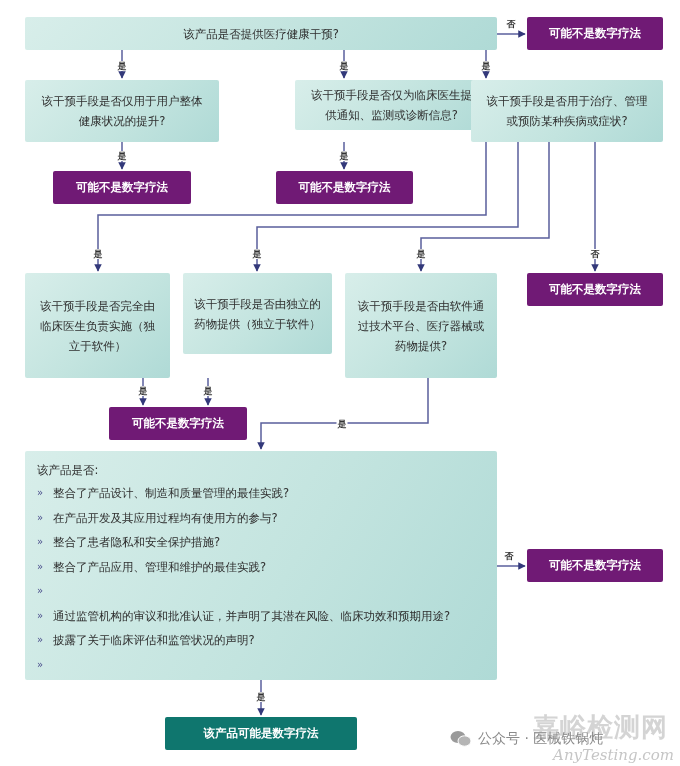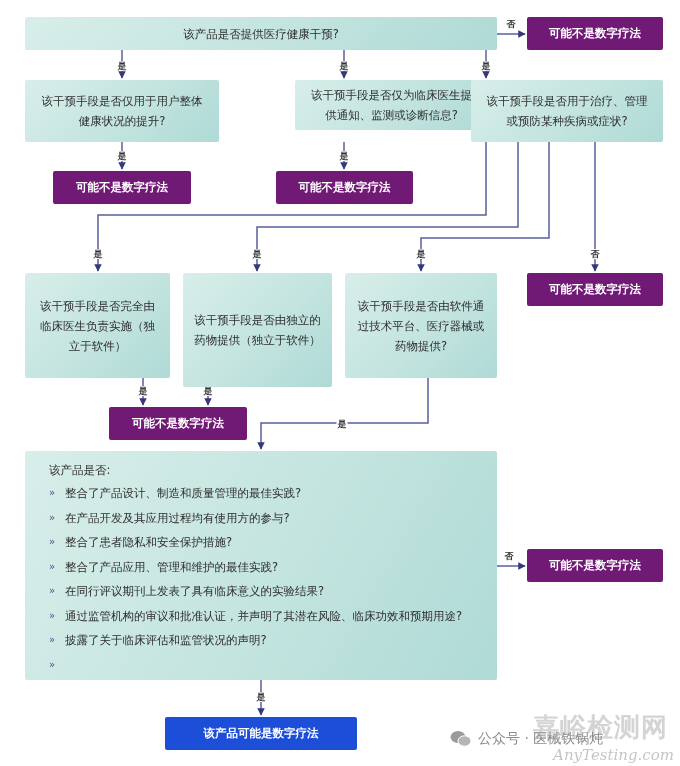--- a/index.html
+++ b/index.html
@@ -17,31 +17,31 @@
   .q {
     background: linear-gradient(135deg, #d8eeea 0%, #c3e4df 55%, #afdad6 100%);
     color: #2e2e2e; font-size: 11.5px; line-height: 20px;
     padding: 6px 14px;
   }
   .red {
     background: #701a75; color: #ffffff; font-weight: bold;
     font-size: 11.5px;
   }
   .navy {
-    background: #1d4ed8; color: #ffffff; font-weight: bold; font-size: 11.5px;
+    background: #0f766e; color: #ffffff; font-weight: bold; font-size: 11.5px;
   }
   svg.lines { position: absolute; left: 0; top: 0; }
   .lbl {
     position: absolute; font-size: 9px; font-weight: bold; color: #333;
     background: #fff; line-height: 10px; transform: translate(-50%, -50%);
     padding: 0 1px;
   }
   .big {
     align-items: flex-start; justify-content: flex-start; text-align: left;
-    flex-direction: column; padding: 10px 24px;
+    flex-direction: column; padding: 10px 12px;
     background: linear-gradient(120deg, #d8eeea 0%, #c3e4df 55%, #afdad6 100%);
     color: #2e2e2e; font-size: 11.5px;
   }
   .big .title { line-height: 18px; margin-bottom: 6px; }
   .big ul { list-style: none; margin: 0; padding: 0; }
   .big li { line-height: 16px; margin-bottom: 8.5px; display: flex; align-items: center; }
   .big li .bullet { color: #4b4f8c; font-size: 10px; margin-right: 6px; width: 10px; }
   .watermark {
     position: absolute; left: 450px; top: 710px; width: 230px; height: 56px;
   }
@@ -133,21 +133,21 @@
 <div class="box red" style="left:53px;top:171px;width:138px;height:33px;">
   <span>可能不是数字疗法</span>
 </div>
 <div class="box red" style="left:276px;top:171px;width:137px;height:33px;">
   <span>可能不是数字疗法</span>
 </div>
 
 <div class="box q" style="left:25px;top:273px;width:145px;height:105px;padding:10px 10px;">
   <span>该干预手段是否完全由临床医生负责实施（独立于软件）</span>
 </div>
-<div class="box q" style="left:183px;top:273px;width:149px;height:114px;padding:6px 10px;">
+<div class="box q" style="left:183px;top:273px;width:149px;height:81px;padding:6px 10px;">
   <span>该干预手段是否由独立的药物提供（独立于软件）</span>
 </div>
 <div class="box q" style="left:345px;top:273px;width:152px;height:105px;padding:20px 10px;">
   <span>该干预手段是否由软件通过技术平台、医疗器械或药物提供?</span>
 </div>
 <div class="box red" style="left:527px;top:273px;width:136px;height:33px;">
   <span>可能不是数字疗法</span>
 </div>
 
 <div class="box red" style="left:109px;top:407px;width:138px;height:33px;">
@@ -168,21 +168,20 @@
     <li>
         <span class="bullet">»</span>
         <span>整合了患者隐私和安全保护措施?</span>
       </li>
     <li>
         <span class="bullet">»</span>
         <span>整合了产品应用、管理和维护的最佳实践?</span>
       </li>
     <li>
         <span class="bullet">»</span>
-        <span>在同行评议期刊上发表了具有临床意义的实验结果?</span>
       </li>
     <li>
         <span class="bullet">»</span>
         <span>通过监管机构的审议和批准认证，并声明了其潜在风险、临床功效和预期用途?</span>
       </li>
     <li>
         <span class="bullet">»</span>
         <span>披露了关于临床评估和监管状况的声明?</span>
       </li>
     <li>

